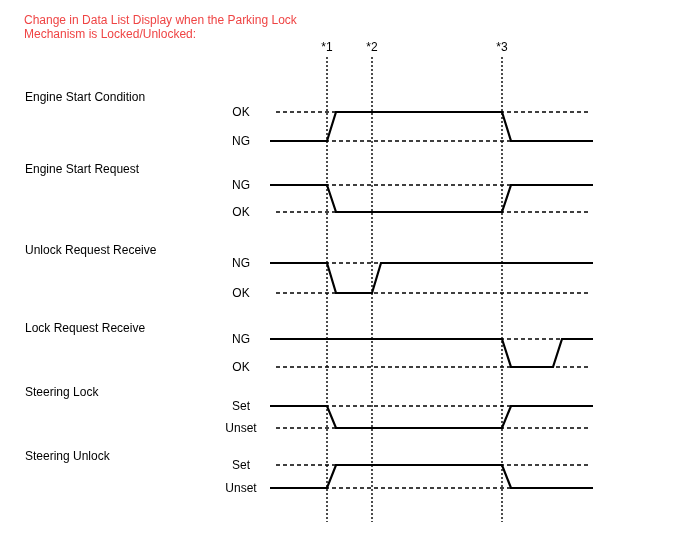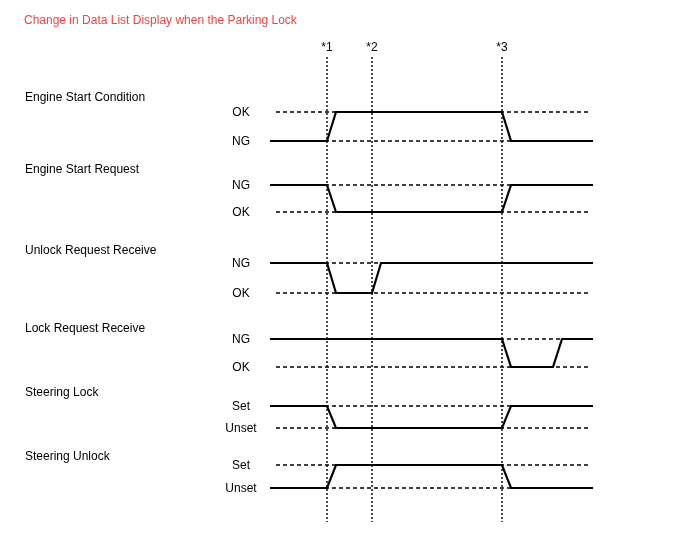--- a/index.html
+++ b/index.html
@@ -37,20 +37,21 @@
     font-size: 12px;
     fill: #000000;
   }
 </style>
 </head>
 <body>
 
 <div class="page">
   <div class="title">
     <div>Change in Data List Display when the Parking Lock</div>
+    <div>Mechanism is Locked/Unlocked:</div>
   </div>
   <svg id="diagram-svg" class="canvas" width="688" height="560" viewBox="0 0 688 560">
       <text x="327" y="51" text-anchor="middle">*1</text>
       <line x1="327" y1="57" x2="327" y2="522" stroke="#000000" stroke-width="1.4" stroke-dasharray="2 2"></line>
       <text x="372" y="51" text-anchor="middle">*2</text>
       <line x1="372" y1="57" x2="372" y2="522" stroke="#000000" stroke-width="1.4" stroke-dasharray="2 2"></line>
       <text x="502" y="51" text-anchor="middle">*3</text>
       <line x1="502" y1="57" x2="502" y2="522" stroke="#000000" stroke-width="1.4" stroke-dasharray="2 2"></line>
       <text x="25" y="101" text-anchor="start">Engine Start Condition</text>
       <text x="241" y="116" text-anchor="middle">OK</text>

